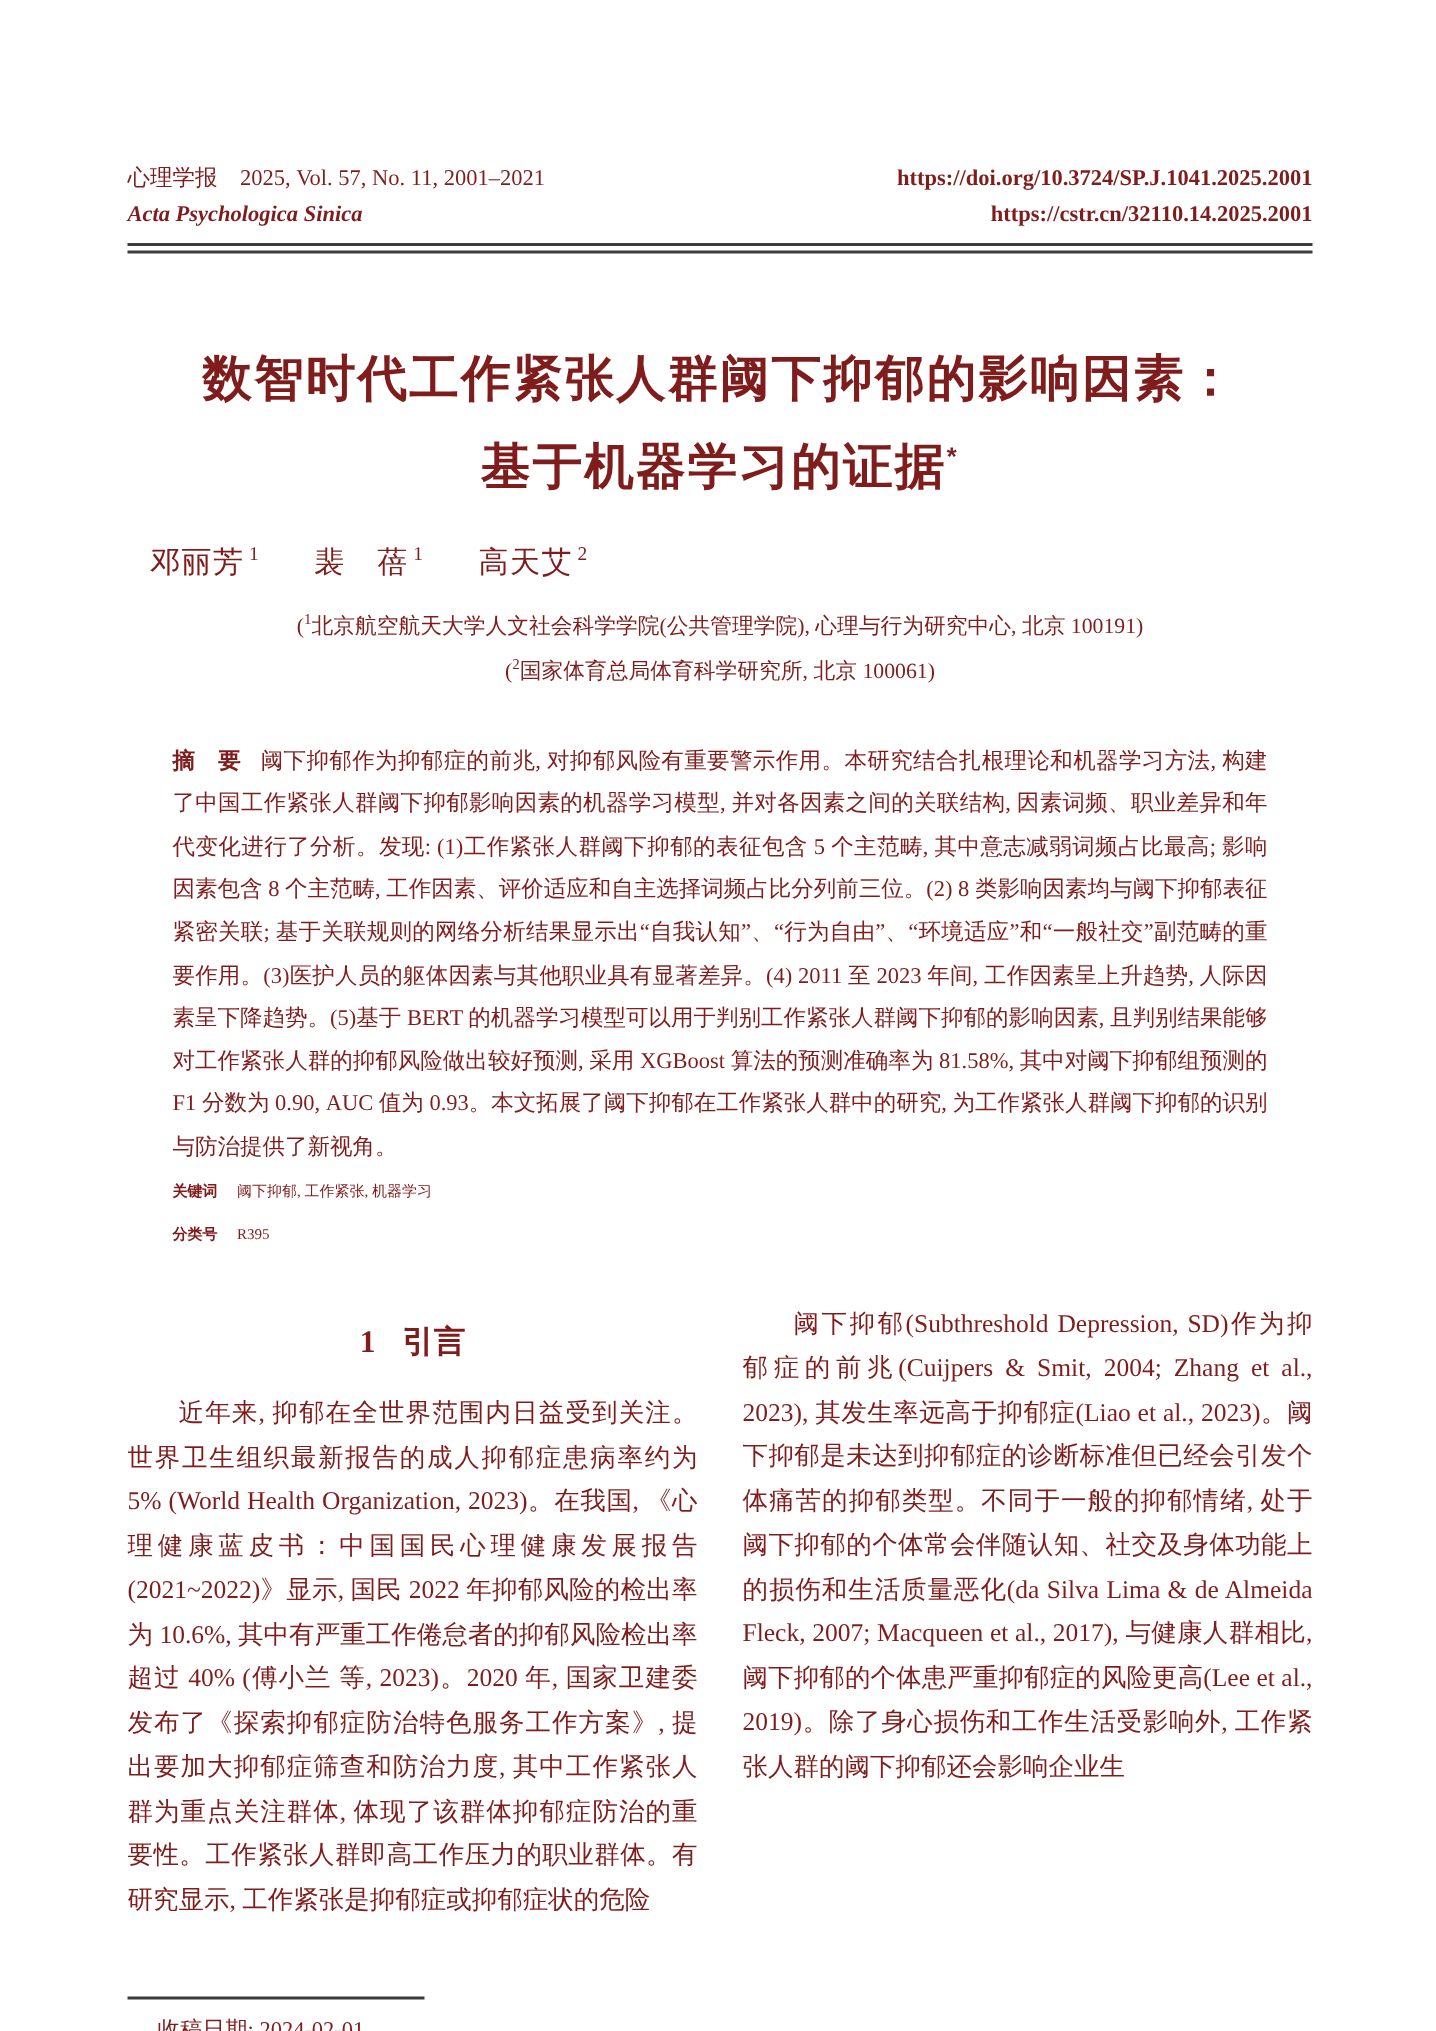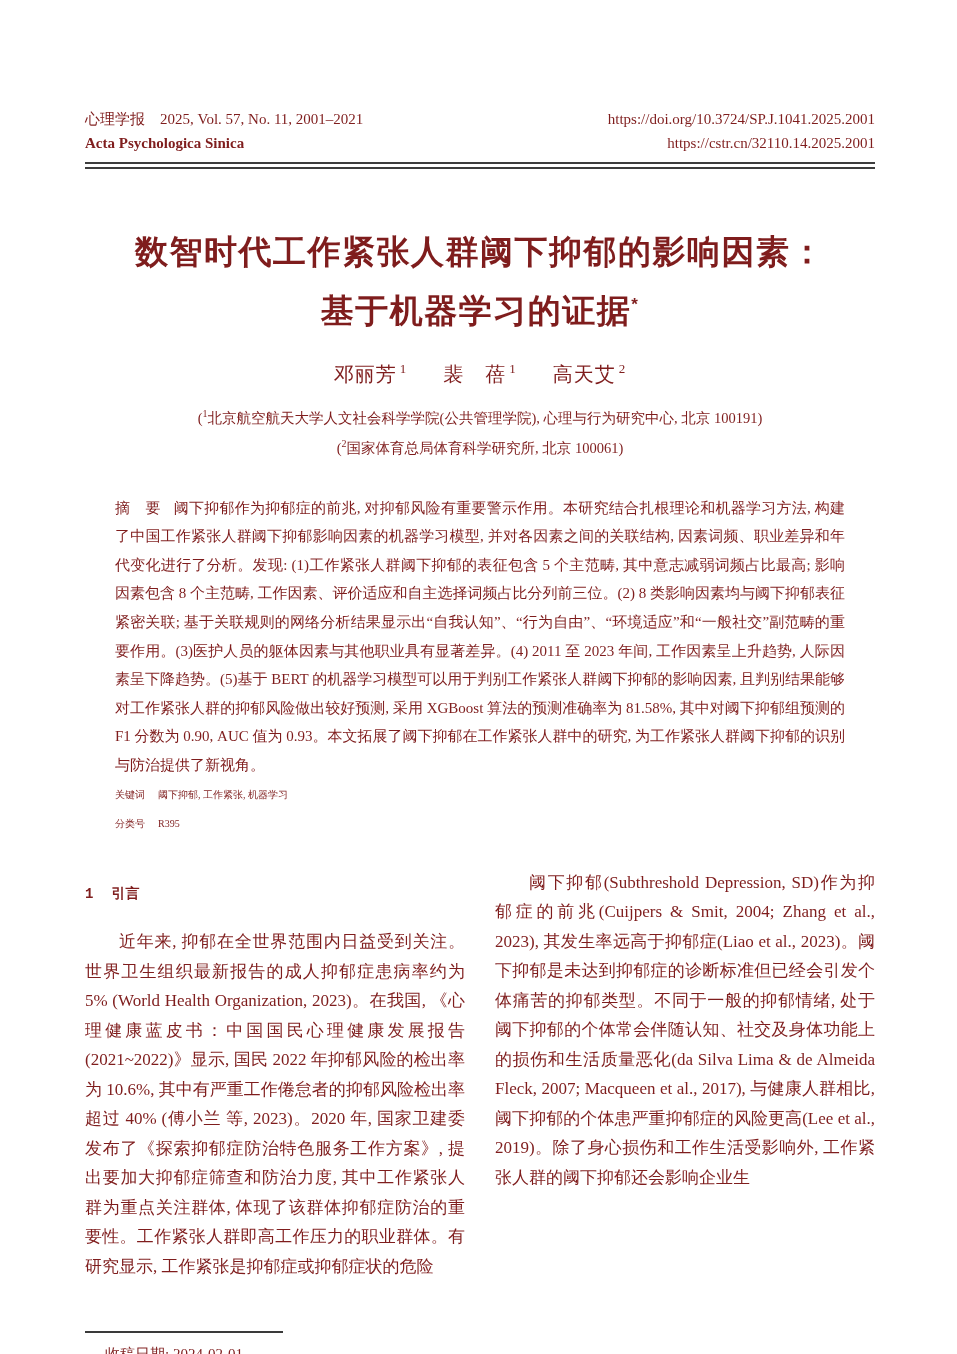--- a/index.html
+++ b/index.html
@@ -10,50 +10,50 @@
     margin:15px auto;
     padding:92px 82px 0 85px;
     background:#ffffff;
     color:#7f1d1d;
     font-family:"Liberation Serif","DejaVu Serif",serif;
     overflow:hidden;
   }
   
   .jheader { display:flex; justify-content:space-between; align-items:flex-start;
              font-size:15px; line-height:24px; }
-  .jname { font-weight:bold; }
-  .jh-right { text-align:right; }
+  .jname { font-weight:bold; font-style:italic; }
+  .jh-right { text-align:right;font-weight:bold; }
   .double-rule { margin-top:7px; height:3px;
                  border-top:2px solid #3d3d3d; border-bottom:2px solid #3d3d3d; }
   
   .title { margin:56px 0 0 0; text-align:center;
            font-family:Liberation Sans, sans-serif;
            font-size:33px; line-height:53px; font-weight:700; letter-spacing:1.5px; }
   .title sup { font-size:17px; }
   
-  .authors { margin-top:24px; text-align:center; font-size:20px; letter-spacing:1px; }
+  .authors { margin-top:24px; text-align:left; font-size:20px; letter-spacing:1px; }
   .author { margin:0 15px; white-space:nowrap; }
   .author sup { font-size:13px; margin-left:3px; }
   
   .affils { margin-top:13px; text-align:center; font-size:14.5px; line-height:25px; }
   .affil sup { font-size:10px; }
   
   .abstract { margin:33px 30px 0 30px; font-size:15px; line-height:28.6px;
               text-align:justify; }
-  .blabel { font-family:"Liberation Sans","DejaVu Sans",sans-serif; font-weight:400;
+  .blabel { font-family:"Liberation Sans","DejaVu Sans",sans-serif; font-weight:700;
             margin-right:13px; font-style:normal; }
   .kv { margin:0 30px; font-size:10px; line-height:29px; text-align:left; }
   
   .columns { display:flex; gap:30px; margin-top:30px; }
   .col { flex:1 1 0; font-size:17px; line-height:29.5px; text-align:justify; }
   .col p { margin:0; }
   .indent { text-indent:2em; }
   .sec-heading { margin:12px 0 18px 0;
-                 font-family:Liberation Mono, monospace;
-                 font-size:14px; font-weight:700; text-align:left; text-indent:0; }
+                 font-family:Liberation Serif, serif;
+                 font-size:21px; font-weight:700; text-align:center; text-indent:0; }
   .sec-num { margin-right:18px; }
   
   .fnotes { margin-top:50px; font-size:15px; line-height:25.5px; }
   .fn-rule { width:198px; border-top:2px solid #3a3a3a; margin-bottom:9px; }
   .fn-line { position:relative; padding-left:20px; }
 </style>
 </head>
 <body>
 
 <div class="page">

